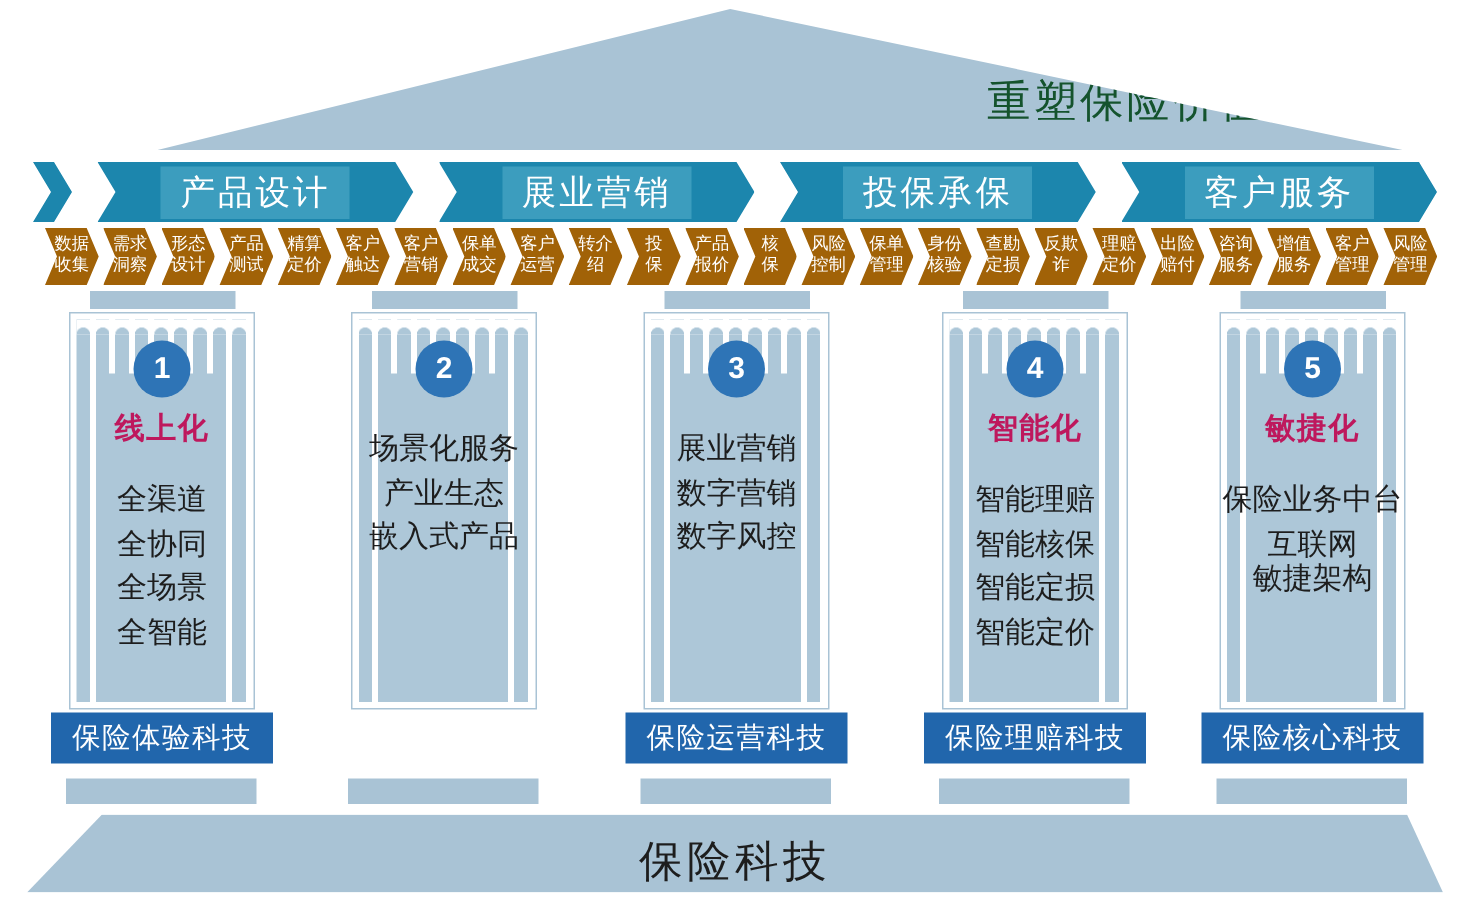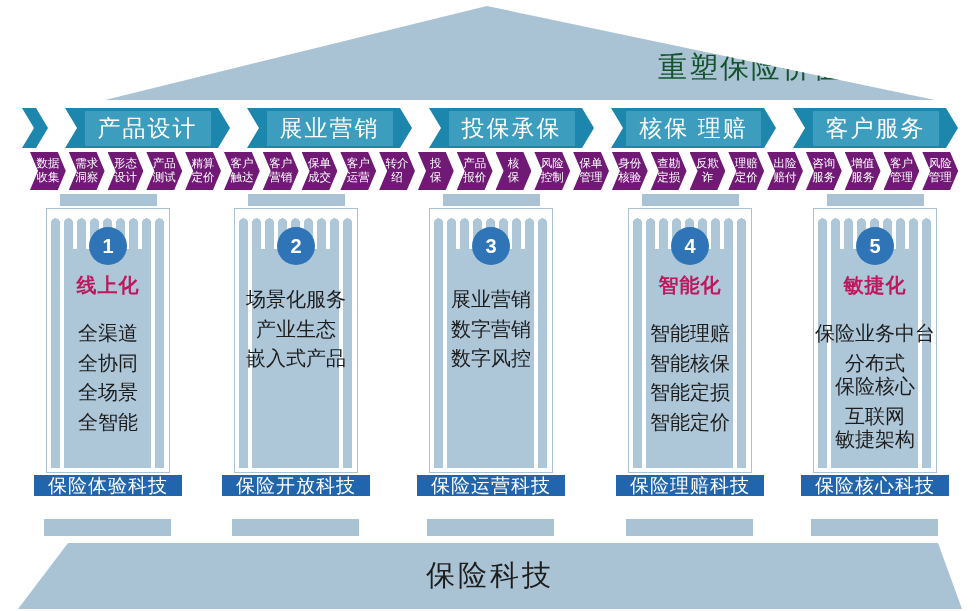--- a/index.html
+++ b/index.html
@@ -31,21 +31,21 @@
   .seg-label{
     background:#3C9DBE;color:#ffffff;font-size:23px;font-weight:500;
     padding:2px 13px;letter-spacing:2px;white-space:nowrap;
   }
   
   .band-sub{
     position:absolute;left:30px;top:152px;width:928px;height:38px;
     display:flex;gap:3px;
   }
   .step{
-    flex:1;background:#701a75;color:#ffffff;
+    flex:1;background:#a16207;color:#ffffff;
     display:flex;align-items:center;justify-content:center;text-align:center;
     font-size:11.5px;line-height:1.2;white-space:pre-line;
     clip-path:polygon(8px 50%,0 0,calc(100% - 8px) 0,100% 50%,calc(100% - 8px) 100%,0 100%);
   }
   
   .pillar{position:absolute;top:194px;width:160px;height:342px;}
   .cap{width:97px;height:12px;margin:0 auto;background:#A9C3D5;}
   .shaft{
     position:relative;width:124px;height:265px;margin:2px auto 0;
     background:#ffffff;border:1px solid #A9C3D5;padding:4px;box-sizing:border-box;
@@ -74,33 +74,33 @@
   }
   .ptitle{
     margin-top:7px;font-size:20px;font-weight:bold;color:#be185d;letter-spacing:1px;
   }
   .p-items{margin-top:23px;}
   .pitem{
     font-size:20px;color:#1d1d1d;line-height:1.18;white-space:pre-line;
   }
   .pitem + .pitem{margin-top:6px;}
   .pfoot{
-    position:absolute;left:6px;top:281px;width:148px;height:21px;
+    position:absolute;left:6px;top:281px;width:148px;height:34px;
     background:#2166AC;color:#ffffff;font-size:19px;letter-spacing:1px;
     display:flex;align-items:center;justify-content:center;
   }
   .plinth{
     position:absolute;left:16px;top:325px;width:127px;height:17px;background:#A9C3D5;
   }
   
   .base{
-    position:absolute;left:18px;top:543px;width:944px;height:66px;
+    position:absolute;left:18px;top:543px;width:944px;height:52px;
     background:#A9C3D5;
     clip-path:polygon(50px 0,calc(100% - 24px) 0,100% 100%,0 100%);
-    display:flex;align-items:center;justify-content:center;
+    display:flex;align-items:flex-end;justify-content:center;
   }
   .base-label{font-size:29px;color:#1d1d1d;letter-spacing:3px;font-weight:500;}
 </style>
 </head>
 <body>
 
 <div class="stage-area">
 
   <div class="roof">
     <div class="roof-title">重塑保险价值链</div>
@@ -109,23 +109,20 @@
   <div class="band-main">
     <div class="seg lead"></div>
     <div class="seg">
       <span class="seg-label">产品设计</span>
     </div>
     <div class="seg">
       <span class="seg-label">展业营销</span>
     </div>
     <div class="seg">
       <span class="seg-label">投保承保</span>
-    </div>
-    <div class="seg">
-      <span class="seg-label">核保 理赔</span>
     </div>
     <div class="seg">
       <span class="seg-label">客户服务</span>
     </div>
   </div>
 
   <div class="band-sub">
     <div class="step">数据
 收集</div>
     <div class="step">需求
@@ -203,21 +200,20 @@
       <div class="panel"></div>
       <div class="p-content">
         <div class="num">2</div>
         <div class="p-items">
           <div class="pitem">场景化服务</div>
           <div class="pitem">产业生态</div>
           <div class="pitem">嵌入式产品</div>
         </div>
       </div>
     </div>
-    <div class="pfoot">保险开放科技</div>
     <div class="plinth"></div>
   </div>
 
   <div class="pillar" style="left:411px">
     <div class="cap"></div>
     <div class="shaft">
       <div class="flutes"></div>
       <div class="panel"></div>
       <div class="p-content">
         <div class="num">3</div>
@@ -255,22 +251,20 @@
   <div class="pillar" style="left:795px">
     <div class="cap"></div>
     <div class="shaft">
       <div class="flutes"></div>
       <div class="panel"></div>
       <div class="p-content">
         <div class="num">5</div>
         <div class="ptitle">敏捷化</div>
         <div class="p-items">
           <div class="pitem">保险业务中台</div>
-          <div class="pitem">分布式
-保险核心</div>
           <div class="pitem">互联网
 敏捷架构</div>
         </div>
       </div>
     </div>
     <div class="pfoot">保险核心科技</div>
     <div class="plinth"></div>
   </div>
 
   <div class="base">

